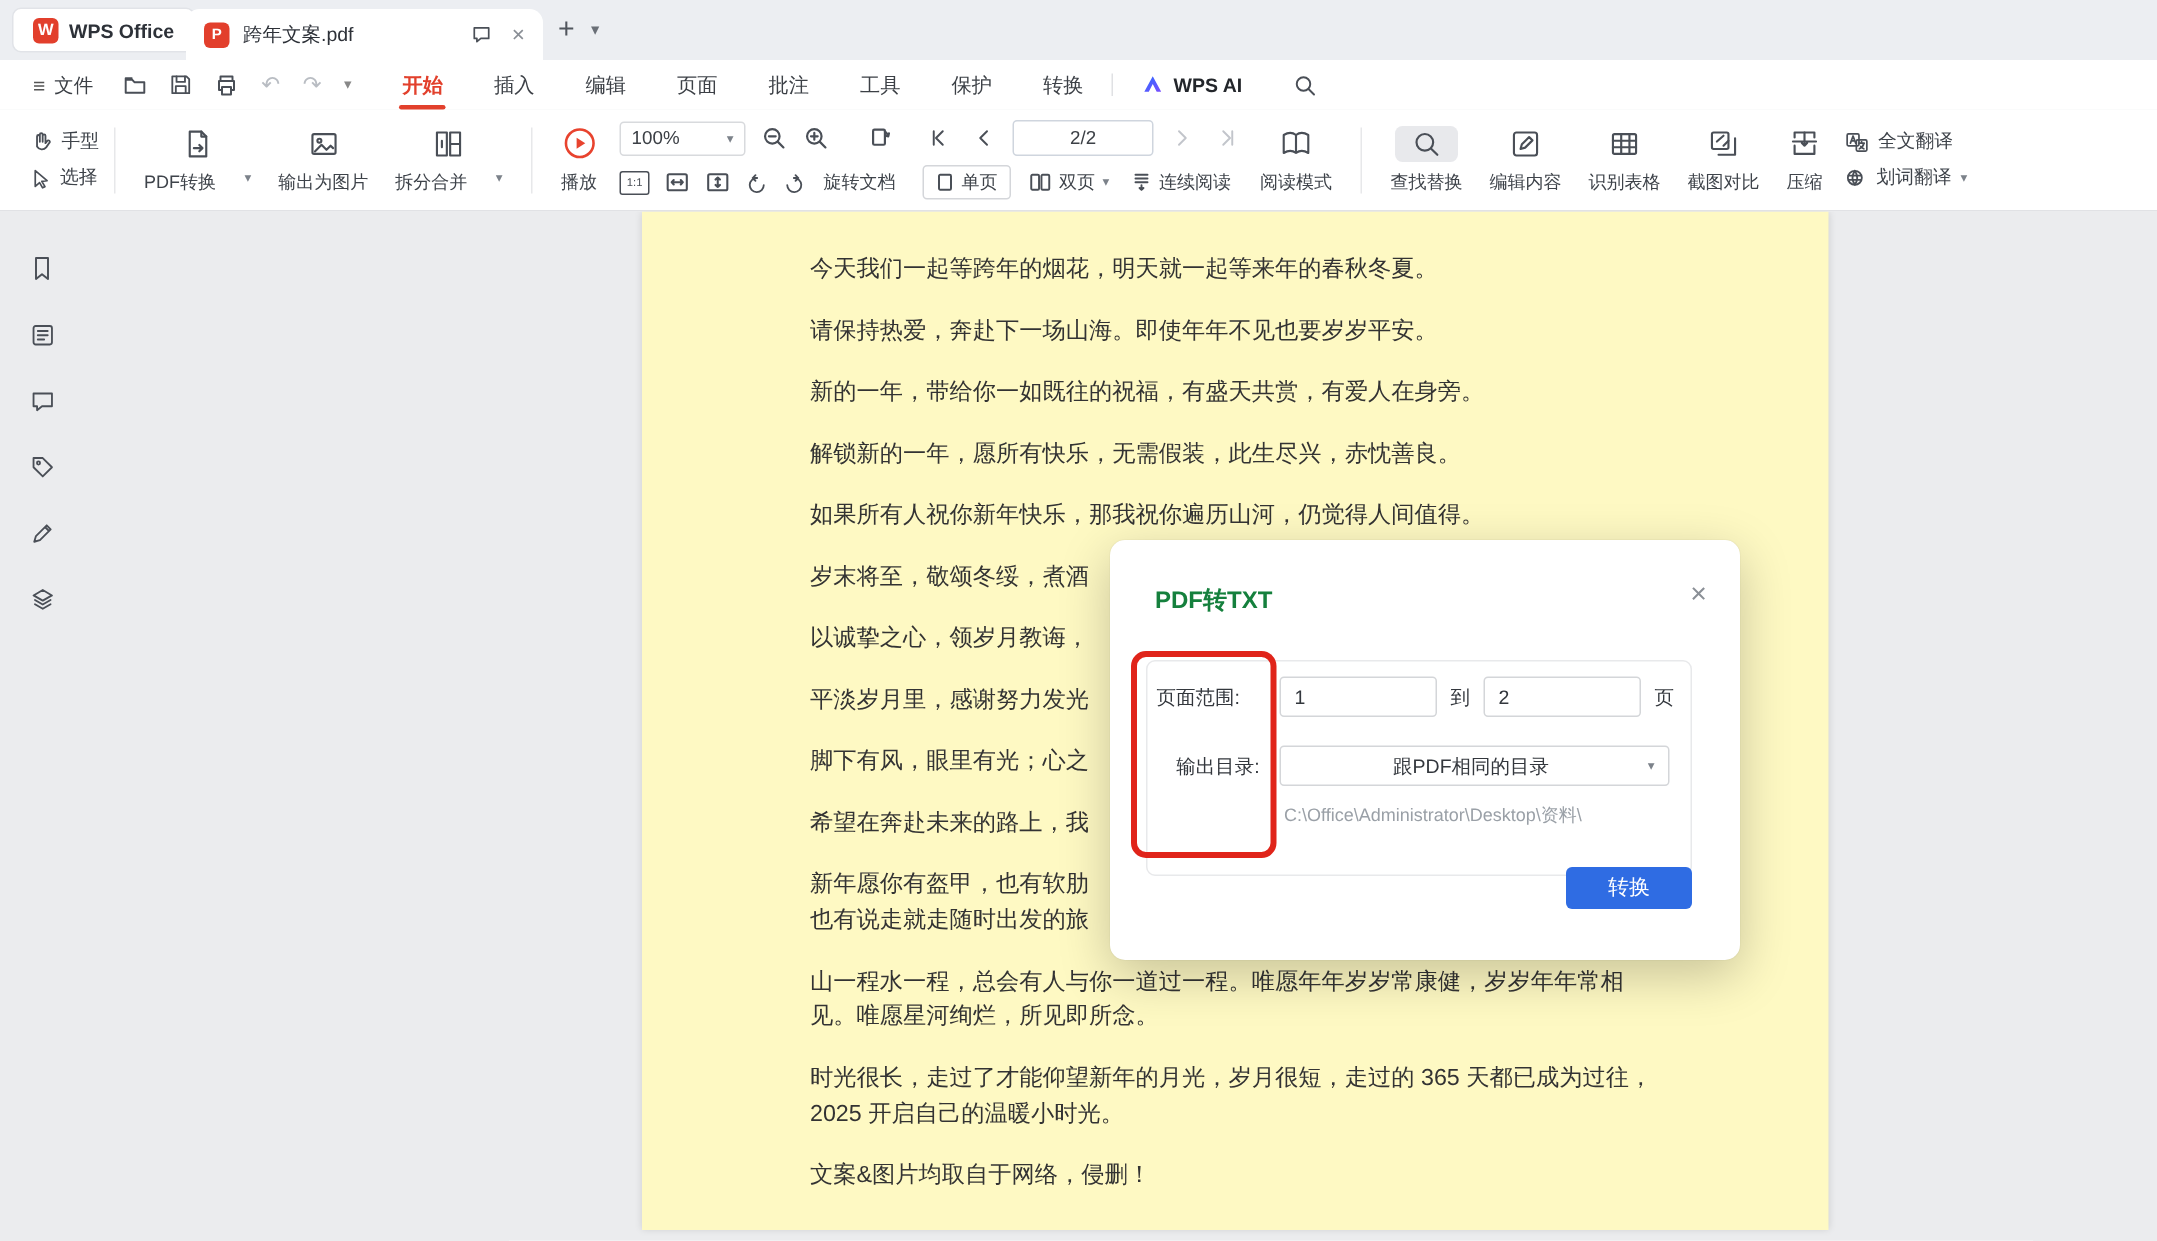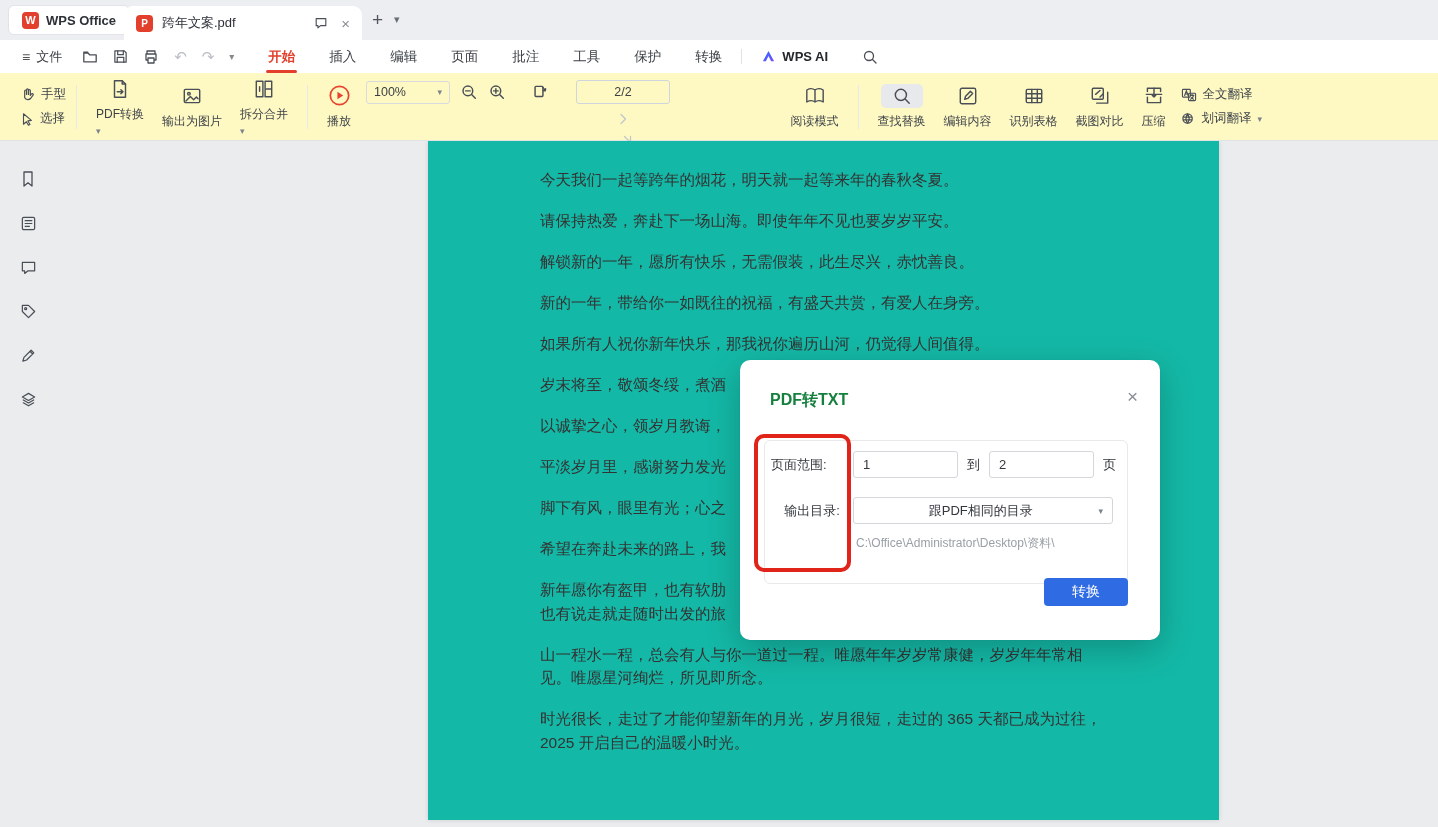--- a/index.html
+++ b/index.html
@@ -33,52 +33,52 @@
   .small-caret{font-size:10px;color:#888;}
   .ribbon-tabs{display:flex;align-items:center;gap:34px;font-size:13.5px;color:#3c4046;}
   .rtab{position:relative;padding:7px 0;cursor:default;}
   .rtab.active{color:#e2402c;font-weight:bold;}
   .rtab.active::after{content:"";position:absolute;left:-2px;right:-2px;bottom:0;height:3px;background:#e2402c;border-radius:2px;}
   .mb-div{width:1px;height:15px;background:#e0e1e4;margin:0 19px;}
   .wps-ai{display:flex;align-items:center;gap:6px;font-size:13px;font-weight:bold;color:#23262b;}
   .mb-search{margin-left:34px;display:flex;align-items:center;color:#4a4f57;}
 
   
-  .toolbar{height:68px;background:#fef9c3;border-bottom:1px solid #e1e2e5;display:flex;align-items:center;
+  .toolbar{height:68px;background:#ffffff;border-bottom:1px solid #e1e2e5;display:flex;align-items:center;
     padding:0 10px 0 20px;flex:0 0 auto;}
   .tb-div{width:1px;height:44px;background:#e7e8ea;margin:0 10px;flex:0 0 auto;}
   .tb-stack{display:flex;flex-direction:column;justify-content:center;gap:7px;flex:0 0 auto;}
   .tb-stack .srow{display:flex;align-items:center;gap:6px;font-size:12.5px;color:#3e434a;cursor:default;white-space:nowrap;}
   .tb-big{display:flex;flex-direction:column;align-items:center;justify-content:center;gap:5px;
     padding:0 9px;font-size:12px;color:#3e434a;cursor:default;flex:0 0 auto;white-space:nowrap;}
   .tb-big .ic{height:24px;display:flex;align-items:center;justify-content:center;}
-  .tb-big .lab{display:flex;align-items:flex-start;gap:3px;flex-direction:column;}
+  .tb-big .lab{display:flex;align-items:flex-start;gap:19px;}
   .caret{font-size:9px;color:#7c828a;}
   .hl{background:#e8e9ec;border-radius:5px;padding:3px 11px;}
   .tb-cluster{display:flex;flex-direction:column;gap:6px;margin:0 6px;flex:0 0 auto;}
   .crow{display:flex;align-items:center;gap:10px;font-size:12px;color:#3e434a;}
   .zoom-box{width:84px;height:23px;border:1px solid #d8dadd;border-radius:3px;display:flex;align-items:center;
     padding:0 7px;font-size:12.5px;color:#3c4046;gap:4px;}
   .zoom-box .zv{flex:1;}
   .page-box{width:94px;height:24px;border:1px solid #cfd5de;border-radius:3px;display:flex;align-items:center;
     justify-content:center;font-size:12.5px;color:#3c4046;margin:0 4px;}
-  .navgrp{display:flex;align-items:center;gap:8px;margin-left:14px;flex-direction:column;}
+  .navgrp{display:flex;align-items:center;gap:8px;margin-left:14px;}
   .one2one{width:20px;height:16px;border:1px solid #4a4f57;border-radius:2px;font-size:7.5px;display:flex;
     align-items:center;justify-content:center;color:#4a4f57;letter-spacing:0;}
   .toggle-box{display:flex;align-items:center;gap:5px;border:1px solid #d4d6da;border-radius:3px;
     background:#fff;padding:2px 8px;}
   .flat-tgl{display:flex;align-items:center;gap:5px;padding:2px 2px;}
 
   
   .workspace{flex:1;position:relative;background:#ebecee;overflow:hidden;}
   .side-rail{position:absolute;left:0;top:0;bottom:0;width:56px;display:flex;flex-direction:column;
     align-items:center;padding-top:28px;gap:24px;color:#4a4f57;}
   .rail-ic{width:20px;height:20px;display:flex;align-items:center;justify-content:center;}
 
-  .page{position:absolute;left:428px;top:0;width:791px;height:679px;background:#14b8a6;
+  .page{position:absolute;left:428px;top:0;width:791px;height:679px;background:#fef9c3;
     box-shadow:0 0 5px rgba(0,0,0,.13);}
   .page-text{padding:27px 60px 0 112px;font-size:15.5px;color:#333;}
   .page-text p{margin:0 0 17.5px;line-height:23.5px;}
   .page-text .ln{display:block;}
 
   
   .dialog{position:absolute;left:740px;top:219px;width:420px;height:280px;background:#fff;border-radius:10px;
     box-shadow:0 10px 34px rgba(0,0,0,.22),0 0 1px rgba(0,0,0,.12);z-index:10;}
   .dlg-title{position:absolute;left:30px;top:30px;font-size:16px;font-weight:bold;color:#15803d;}
   .dlg-close{position:absolute;right:22px;top:26px;font-size:19px;color:#8a8f96;cursor:default;}
@@ -492,24 +492,24 @@
 
     <div class="page">
       <div class="page-text">
         <p>
             <span class="ln">今天我们一起等跨年的烟花，明天就一起等来年的春秋冬夏。</span>
           </p>
         <p>
             <span class="ln">请保持热爱，奔赴下一场山海。即使年年不见也要岁岁平安。</span>
           </p>
         <p>
+            <span class="ln">新的一年，带给你一如既往的祝福，有盛天共赏，有爱人在身旁。</span>
+          </p>
+        <p>
             <span class="ln">解锁新的一年，愿所有快乐，无需假装，此生尽兴，赤忱善良。</span>
-          </p>
-        <p>
-            <span class="ln">新的一年，带给你一如既往的祝福，有盛天共赏，有爱人在身旁。</span>
           </p>
         <p>
             <span class="ln">如果所有人祝你新年快乐，那我祝你遍历山河，仍觉得人间值得。</span>
           </p>
         <p>
             <span class="ln">岁末将至，敬颂冬绥，煮酒</span>
           </p>
         <p>
             <span class="ln">以诚挚之心，领岁月教诲，</span>
           </p>
@@ -527,20 +527,23 @@
           <span class="ln">也有说走就走随时出发的旅</span>
         </p>
         <p>
           <span class="ln">山一程水一程，总会有人与你一道过一程。唯愿年年岁岁常康健，岁岁年年常相</span>
           <span class="ln">见。唯愿星河绚烂，所见即所念。</span>
         </p>
         <p>
           <span class="ln">时光很长，走过了才能仰望新年的月光，岁月很短，走过的 365 天都已成为过往，</span>
           <span class="ln">2025 开启自己的温暖小时光。</span>
         </p>
+        <p>
+            <span class="ln">文案&amp;图片均取自于网络，侵删！</span>
+          </p>
       </div>
     </div>
 
     <div class="dialog">
       <div class="dlg-title">PDF转TXT</div>
       <span class="dlg-close">×</span>
 
       <div class="groupbox">
         <div class="frow r1">
           <span class="fld-label">页面范围:</span>

